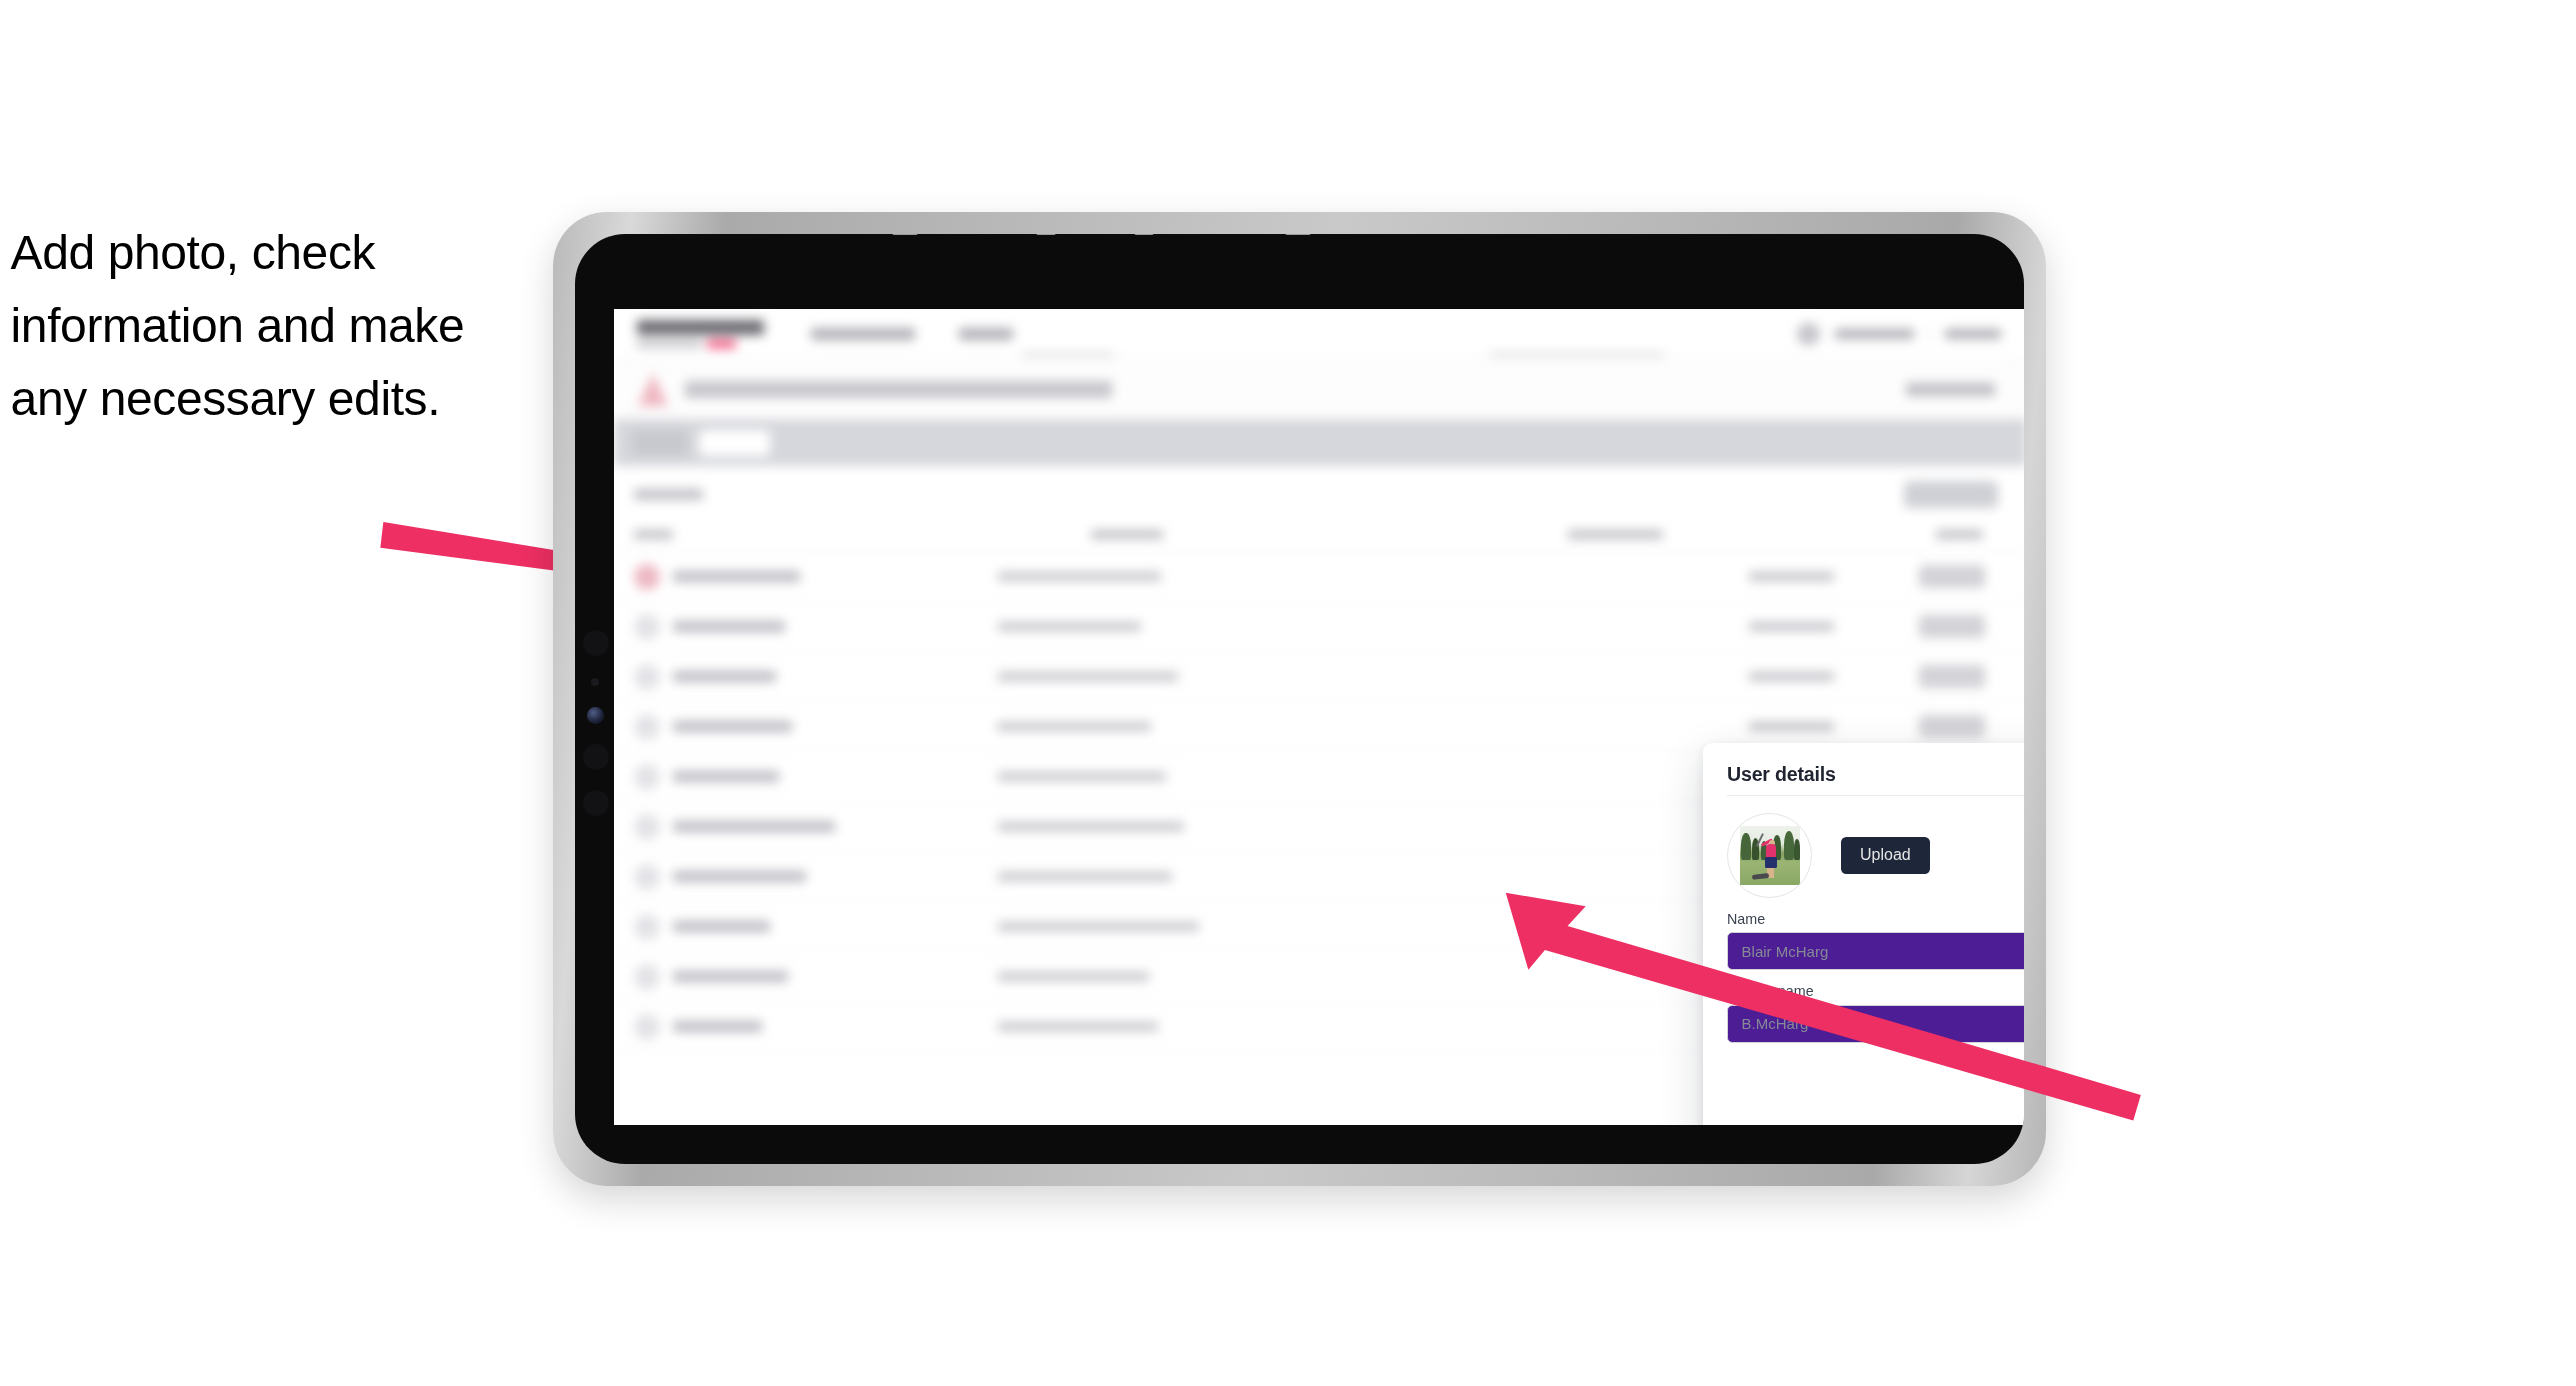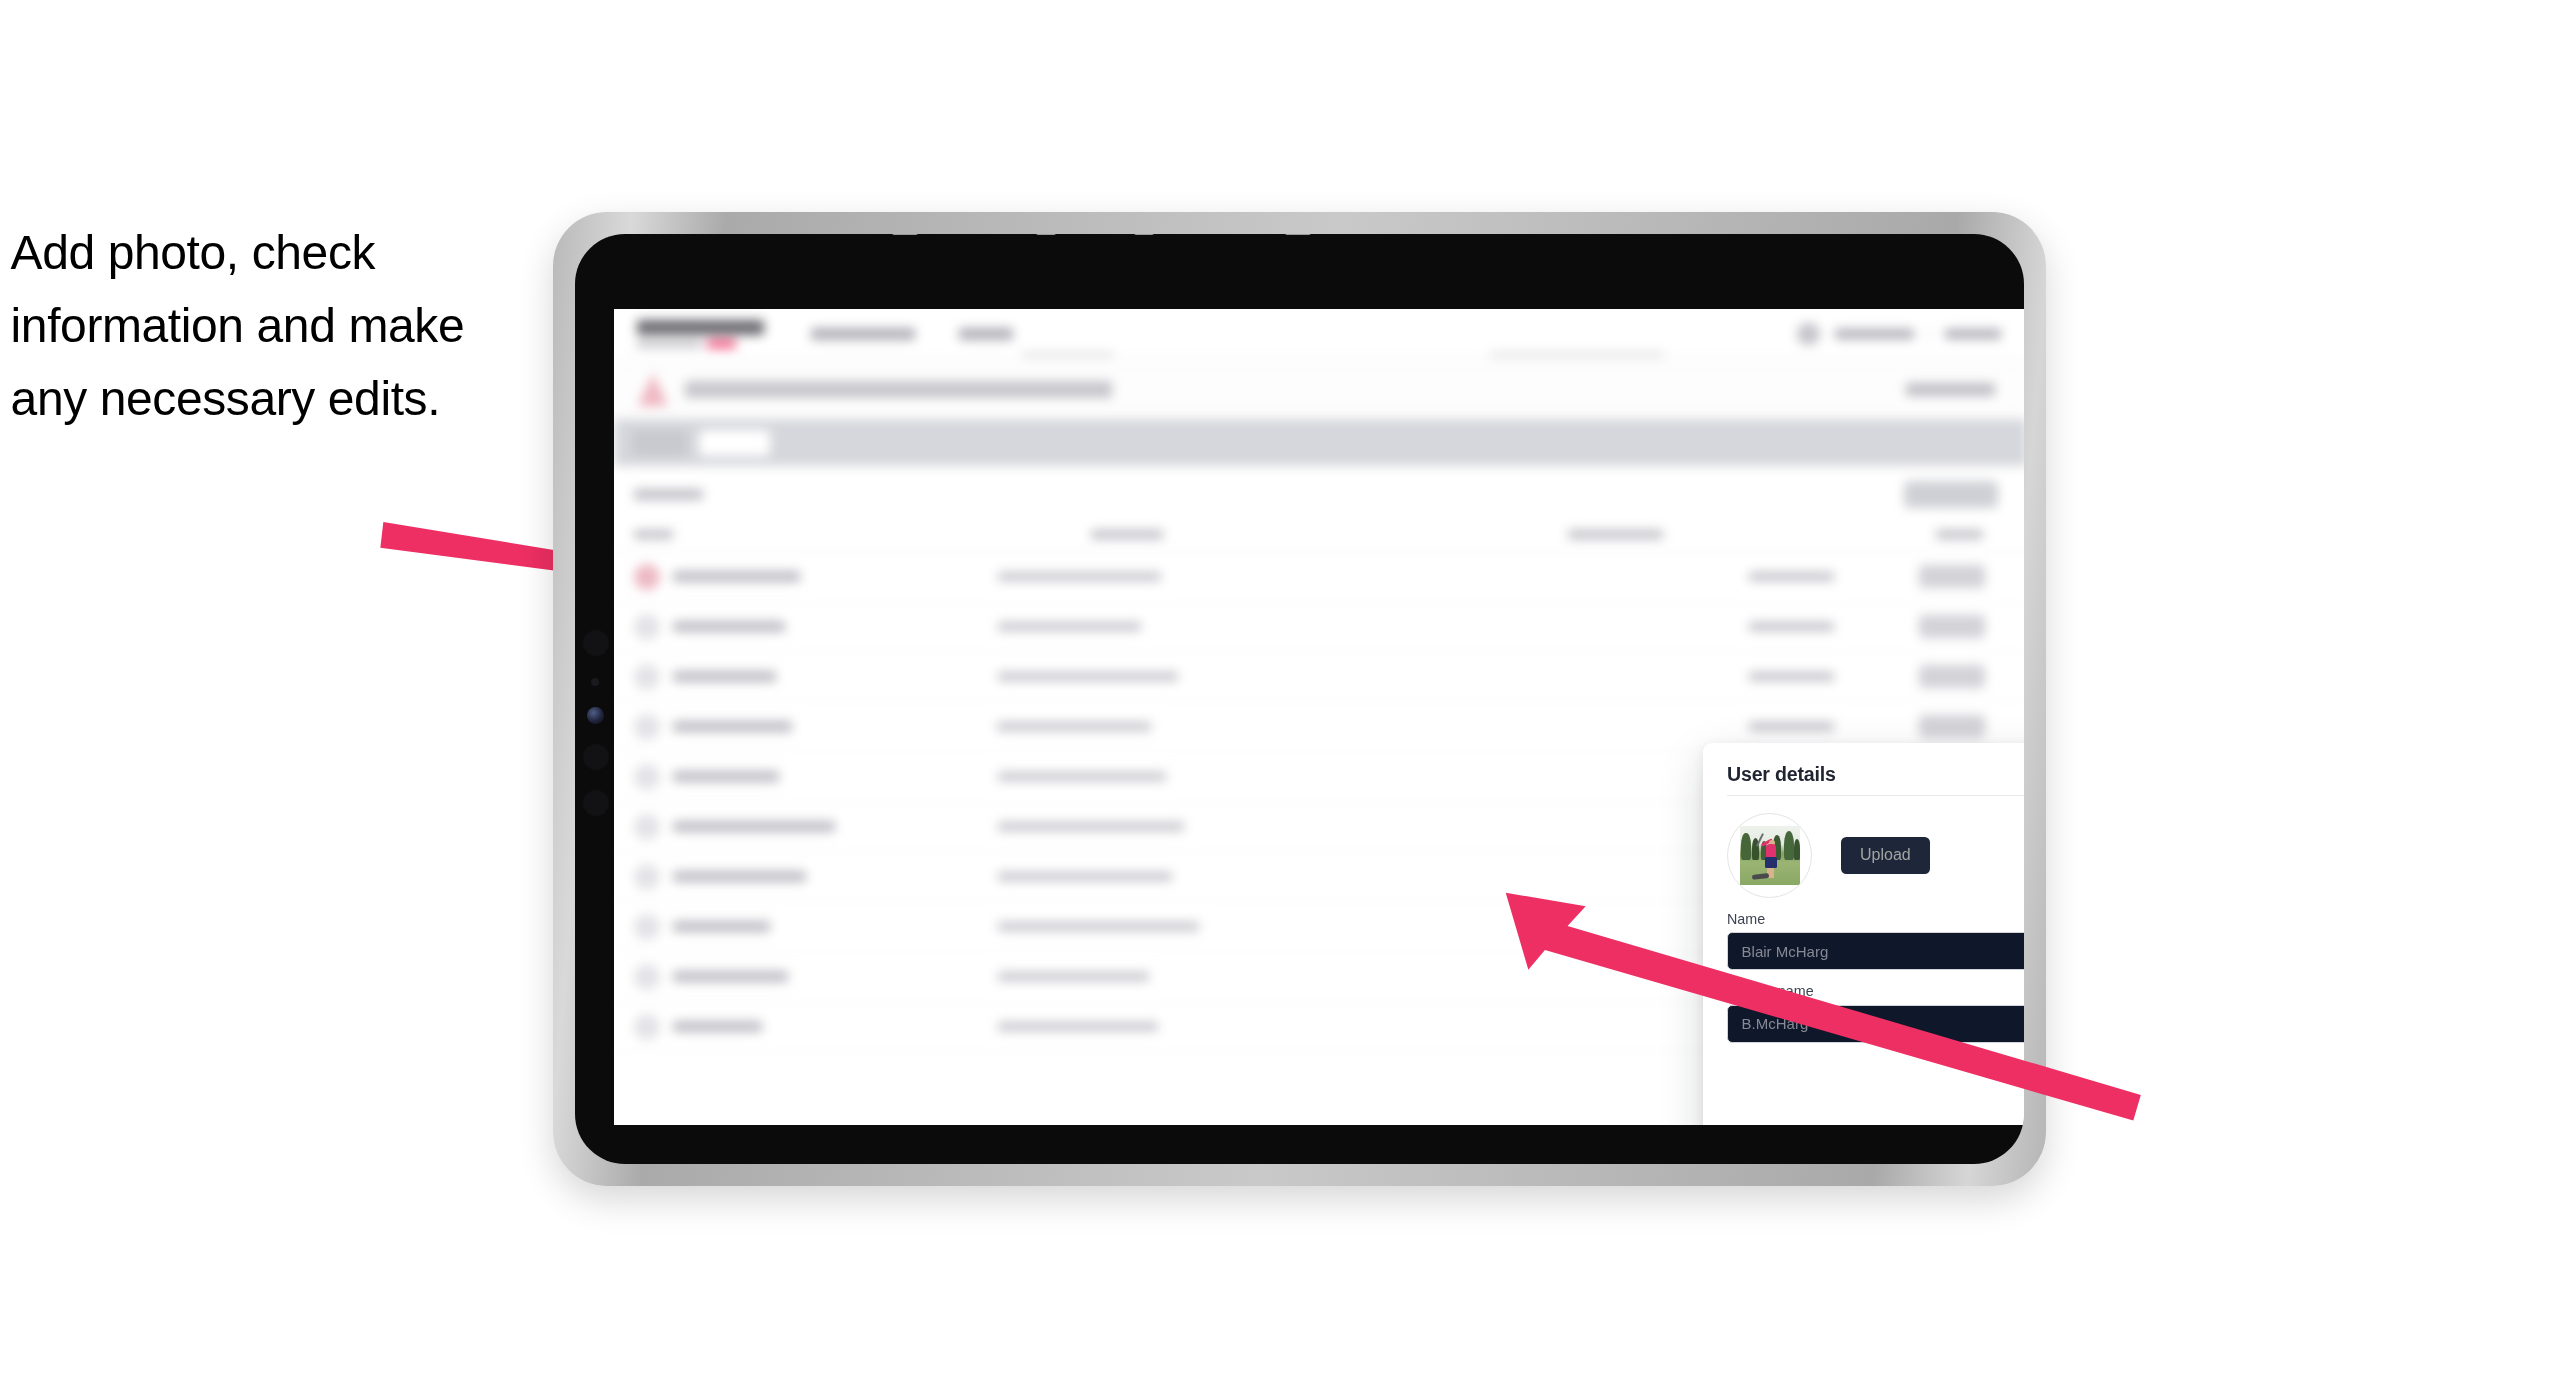--- a/index.html
+++ b/index.html
@@ -295,21 +295,21 @@
     background: #d9b38c;
   }
   #golf-bag {
     position: absolute; left: 12px; top: 48px;
     width: 16.6px; height: 4.5px; background: #4a4a4e; border-radius: 2.3px;
     transform: rotate(-6deg);
   }
 
   #upload-btn {
     background: #1e2739;
-    color: #a3a3a3;
+    color: #e5e5e5;
     font-size: 16px;
     font-weight: 500;
     border: none;
     border-radius: 5.3px;
     padding: 9.8px 19px;
     cursor: pointer;
     font-family: "Liberation Sans", sans-serif;
   }
 
   .field { margin-top: 13px; }
@@ -317,21 +317,21 @@
     font-size: 14.3px;
     color: #3c4250;
     margin-bottom: 5.3px;
     font-weight: 400;
   }
   .field-input {
     width: 100%;
     height: 38px;
     border: 0.8px solid #d3d4d9;
     border-radius: 5.3px;
-    background: #0f172a;
+    background: #4c1d95;
     font-size: 15px;
     font-family: "Liberation Sans", sans-serif;
     color: #868a95;
     padding: 0 13.6px;
     outline: none;
   }
   .field-input::placeholder { color: #868a95; }
 </style>
 </head>
 <body>

